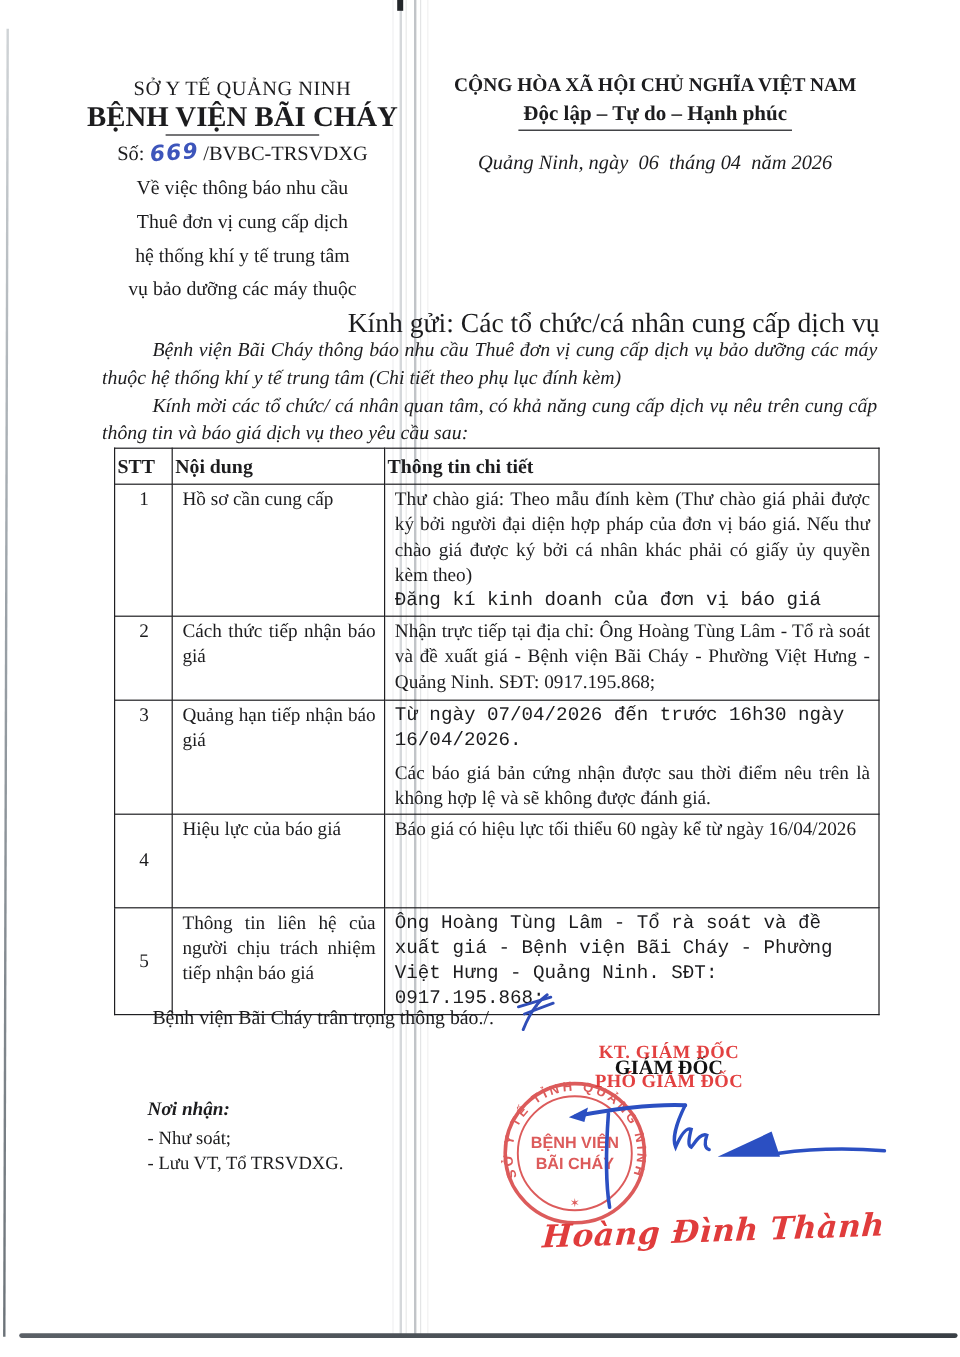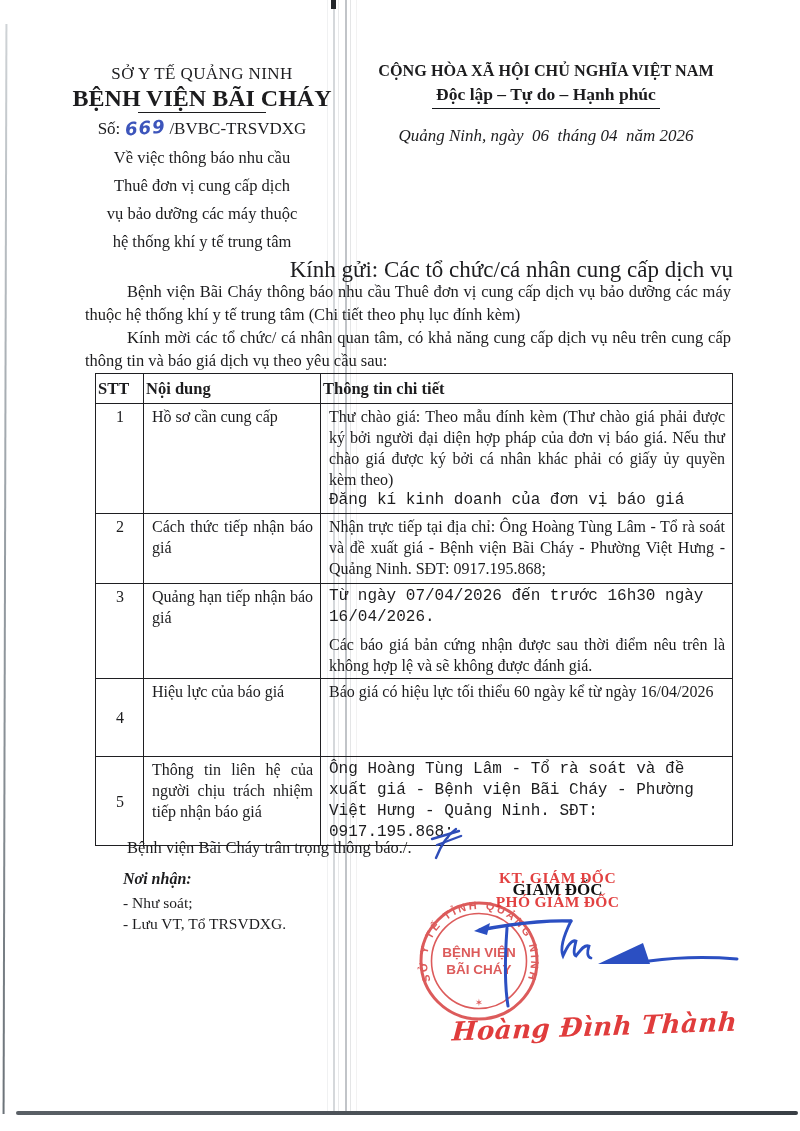--- a/index.html
+++ b/index.html
@@ -32,39 +32,39 @@
   .pen{color:#3d55bb;font-family:"DejaVu Sans",sans-serif;font-style:italic;font-weight:600;
        font-size:18px;letter-spacing:1px;display:inline-block;transform:rotate(-4deg);}
   .hdr-left .subject{font-size:16.5px;line-height:28px;margin-top:4px;}
   .hdr-right{left:368px;top:62px;width:356px;text-align:center;}
   .hdr-right .n1{font-size:16.2px;font-weight:bold;white-space:nowrap;}
   .hdr-right .n2{display:inline-block;font-size:17.5px;font-weight:bold;
       border-bottom:1.8px solid #14161a;padding:1px 4px 3px;margin-top:2px;}
   .hdr-right .date{font-style:italic;font-size:17px;margin-top:17px;white-space:pre;}
   
   .salutation{left:85px;top:257px;width:648px;text-align:right;font-size:23px;}
-  .paras{left:85px;top:281px;width:646px;font-size:16.5px;line-height:22.5px;text-align:justify;}
+  .paras{left:85px;top:281px;width:646px;font-size:16.5px;line-height:22.5px;text-align:justify;font-style:italic;}
   .paras p{margin:0;text-indent:42px;}
   .paras p+p{margin-top:1px;}
   
   table.main{left:95px;top:373px;position:absolute;border-collapse:collapse;table-layout:fixed;width:637px;}
   table.main th,table.main td{border:1.6px solid #1f1f22;padding:2px 7px 2px 8px;
       font-size:16px;line-height:21px;vertical-align:top;}
   table.main th{font-size:16.5px;font-weight:bold;text-align:left;vertical-align:middle;padding:2px;font-family:Liberation Serif, serif;}
   td.stt{text-align:center;font-size:16.5px;padding-left:2px;padding-right:2px;}
   td.stt.mid{vertical-align:middle;}
   td.nd{text-align:justify;}
   td.detail p{margin:0;text-align:justify;}
   td.detail p.gap{margin-top:6px;}
   td.detail p.left{text-align:left;font-family:Liberation Mono, monospace;}
   td.detail p.narrow{max-width:372px;}
   
   .closing{left:85px;top:838px;width:648px;font-size:16.5px;text-indent:42px;}
   .paraph{left:428px;top:822px;}
-  .recips{left:123px;top:868px;font-size:15.5px;line-height:21px;font-family:Liberation Serif, serif;}
+  .recips{left:123px;top:914px;font-size:15.5px;line-height:21px;font-family:Liberation Serif, serif;}
   .recips .lbl{font-weight:bold;font-style:italic;font-size:16px;margin-bottom:3px;}
   
   .sig-red1{left:470px;top:869px;width:175px;text-align:center;font-weight:bold;
       font-size:15.5px;color:rgba(224,49,49,.92);letter-spacing:.5px;z-index:3;}
   .sig-black{left:470px;top:880px;width:175px;text-align:center;font-weight:bold;
       font-size:17px;color:#111;z-index:2;}
   .sig-red2{left:470px;top:893px;width:175px;text-align:center;font-weight:bold;
       font-size:15.5px;color:rgba(224,49,49,.92);letter-spacing:.3px;z-index:3;}
   .seal{left:417px;top:899px;z-index:1;}
   .autograph{left:450px;top:898px;z-index:4;}
@@ -92,22 +92,22 @@
     <div class="l2">BỆNH VIỆN BÃI CHÁY</div>
     <span class="rule"></span>
     <div class="so">
       <span>Số:</span>
       <span class="pen">669</span>
       <span>/BVBC-TRSVDXG</span>
     </div>
     <div class="subject">
       <div>Về việc thông báo nhu cầu</div>
       <div>Thuê đơn vị cung cấp dịch</div>
+      <div>hệ thống khí y tế trung tâm</div>
       <div>vụ bảo dưỡng các máy thuộc</div>
-      <div>hệ thống khí y tế trung tâm</div>
     </div>
   </div>
 
   <div class="abs hdr-right">
     <div class="n1">CỘNG HÒA XÃ HỘI CHỦ NGHĨA VIỆT NAM</div>
     <div><span class="n2">Độc lập – Tự do – Hạnh phúc</span></div>
     <div class="date">Quảng Ninh, ngày  06  tháng 04  năm 2026</div>
   </div>
 
   <div class="abs salutation">Kính gửi: Các tổ chức/cá nhân cung cấp dịch vụ</div>

